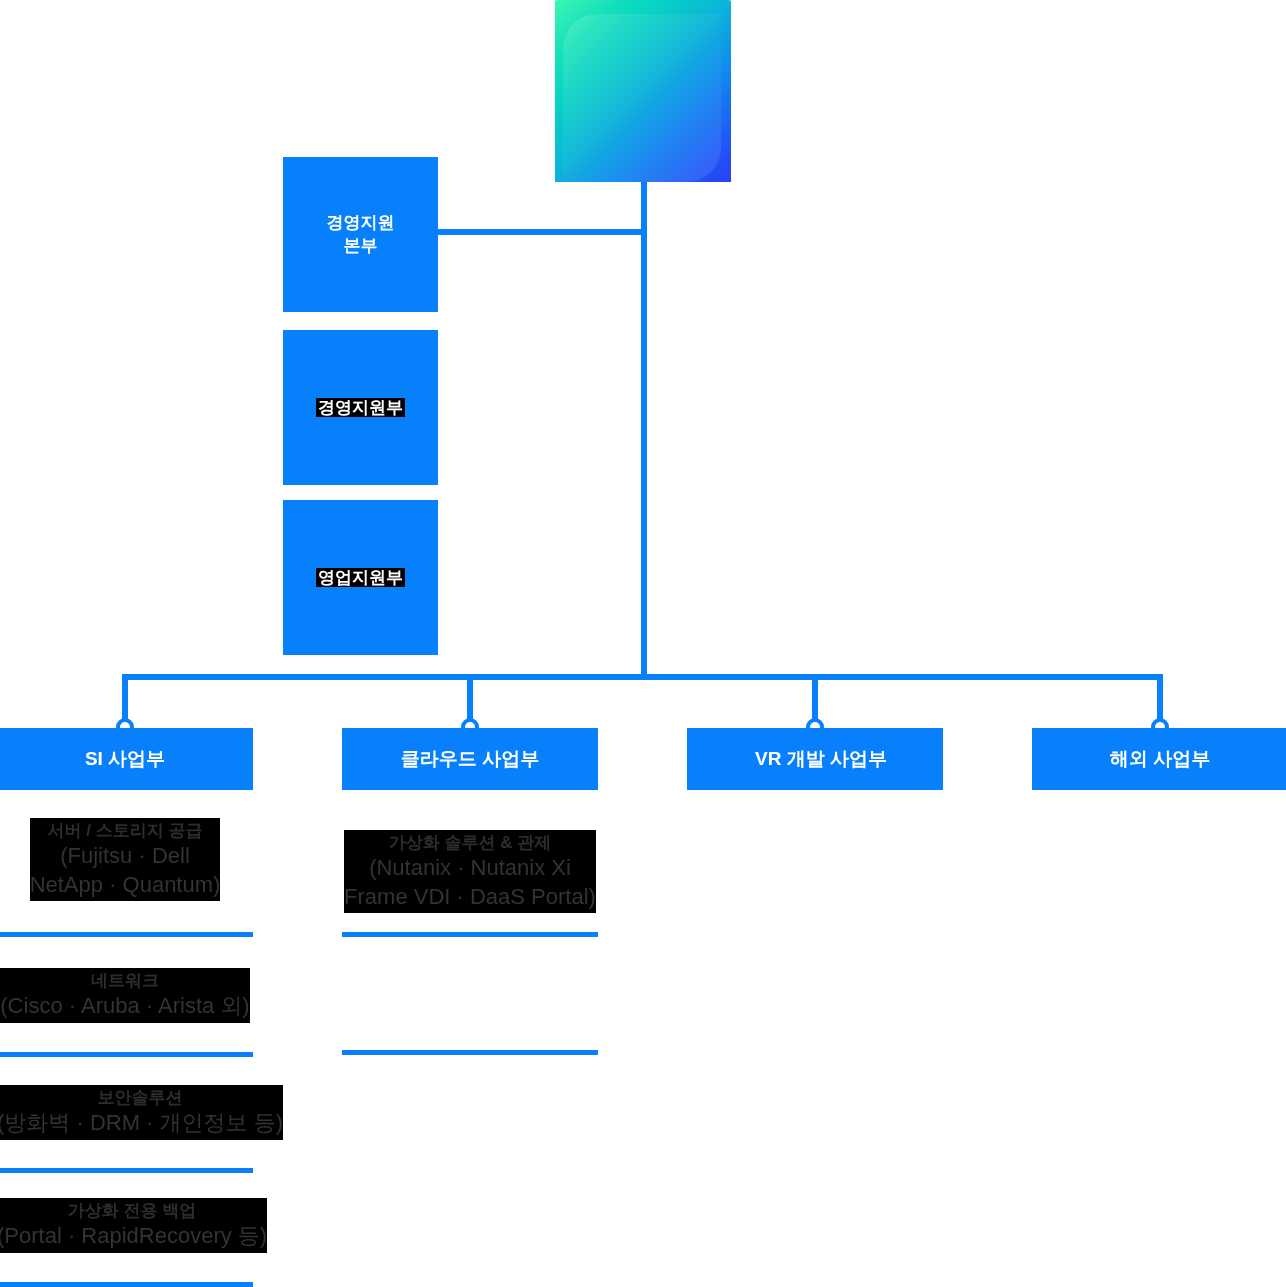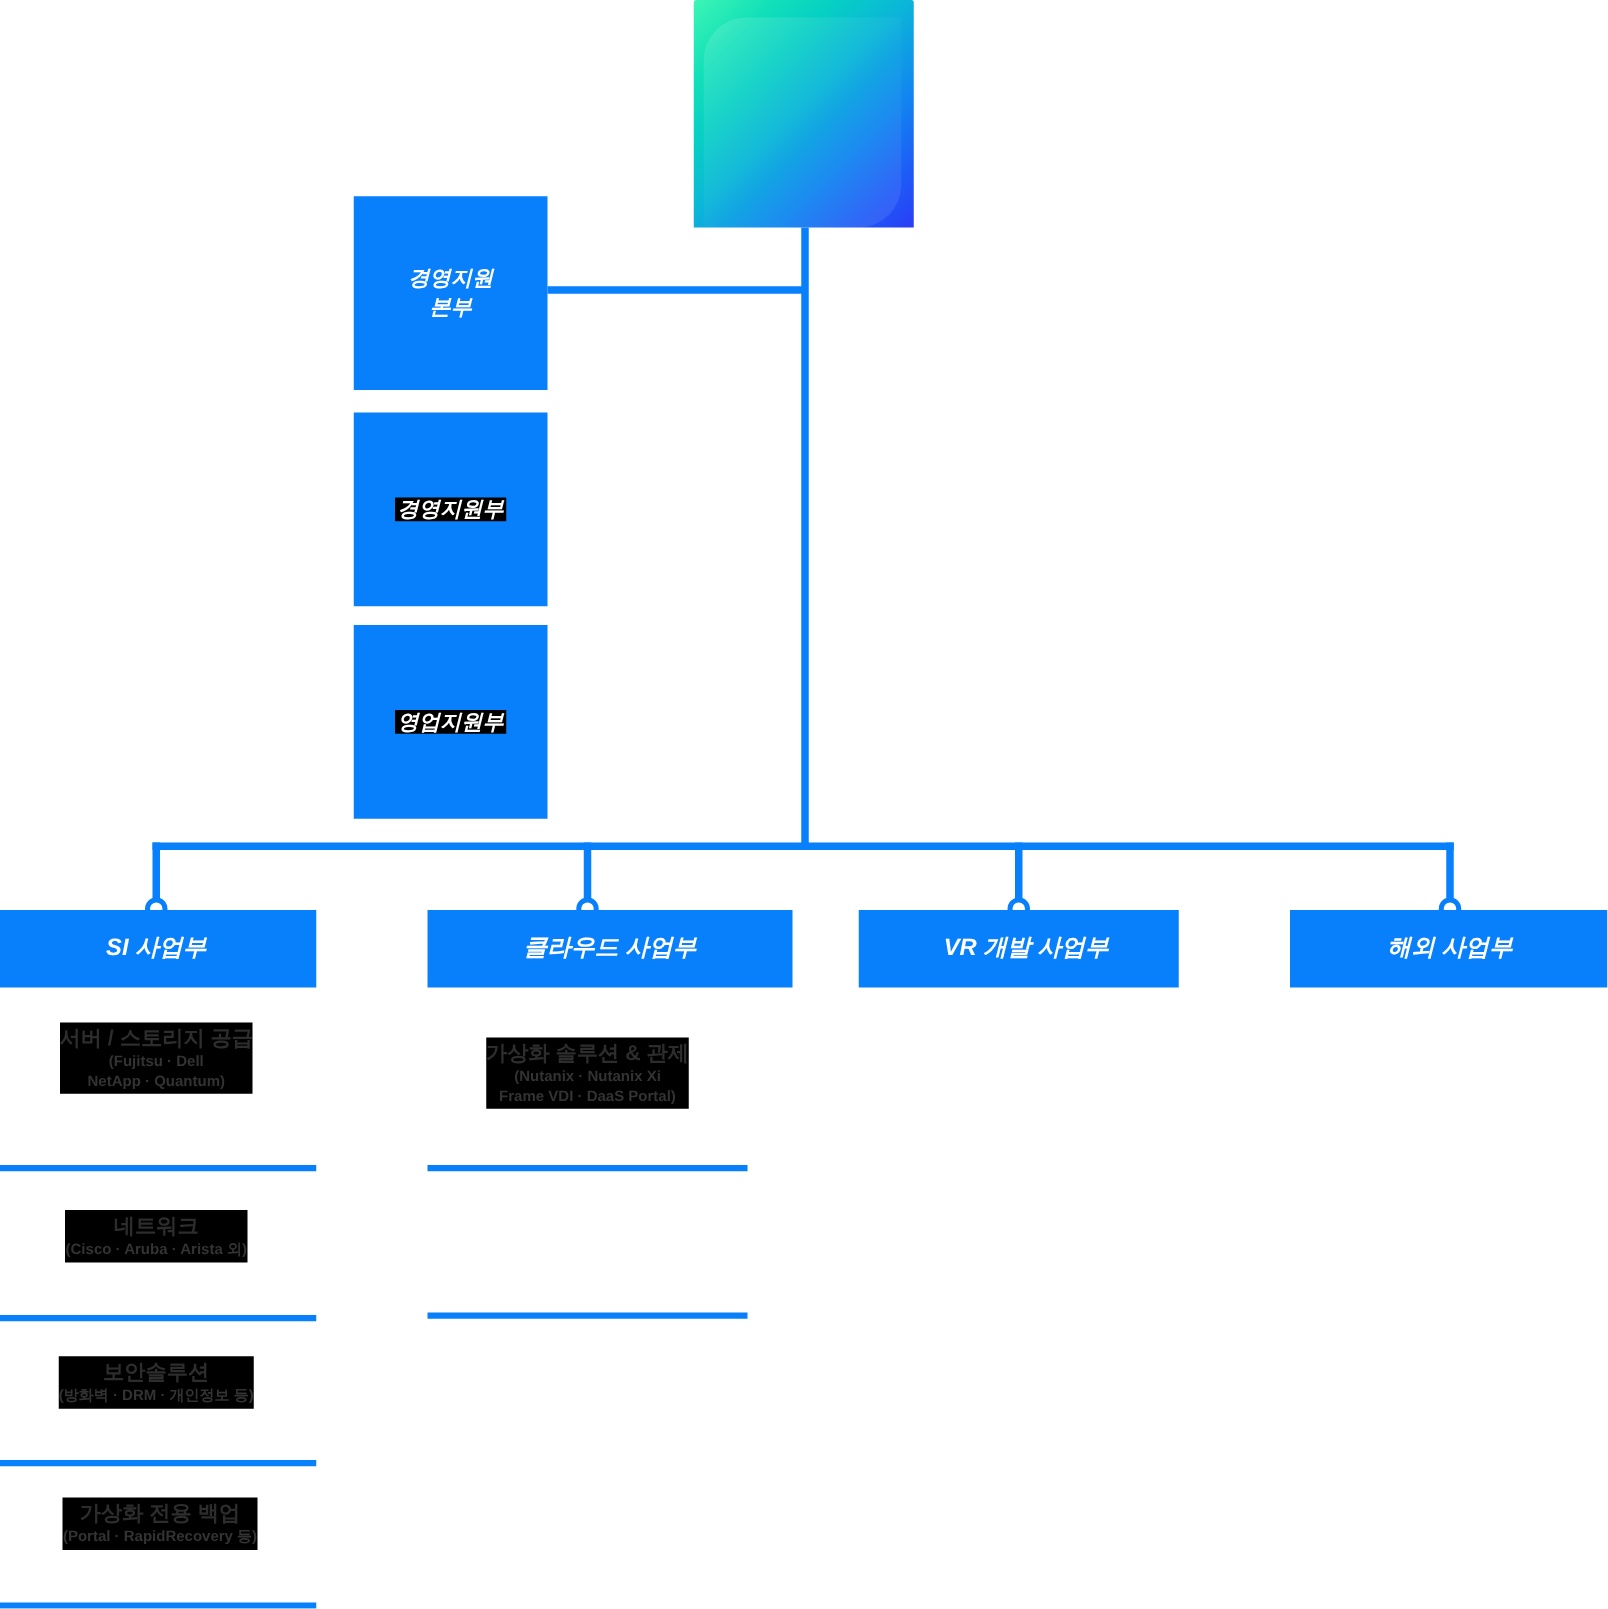--- a/index.html
+++ b/index.html
@@ -82,21 +82,20 @@
     position: absolute;
     background: #0880fb;
     color: #ffffff;
     display: flex;
     align-items: center;
     justify-content: center;
     text-align: center;
     font-weight: bold;
     line-height: 1.35;
     box-sizing: border-box;
-    font-style: italic;
   }
   .hq-box { font-size: 17px; }
 
   
   .masked-label {
     background: #000000;
     color: #ffffff;
     padding: 0 2px;
     display: inline-block;
     line-height: 1.15;
@@ -121,22 +120,22 @@
   .sub-title {
     display: block;
     color: #2d2d2d;
     font-size: 17px;
     font-weight: bold;
     white-space: nowrap;
   }
   .sub-desc {
     display: block;
     color: #333333;
-    font-size: 12px;
-    font-weight: bold;
+    font-size: 22px;
+    font-weight: normal;
     white-space: nowrap;
   }
   .sub-divider {
     position: absolute;
     height: 5px;
     background: #0880fb;
   }
 </style>
 </head>
 <body>
@@ -176,21 +175,21 @@
 
   <div class="node-dot" style="left:116px; top:718px;"></div>
   <div class="node-dot" style="left:461px; top:718px;"></div>
   <div class="node-dot" style="left:806px; top:718px;"></div>
   <div class="node-dot" style="left:1151px; top:718px;"></div>
 
   <div class="blue-box division-box" style="left:-3px; top:728px; width:256px;">
     <span>SI 사업부</span>
   </div>
 
-  <div class="blue-box division-box" style="left:342px; top:728px; width:292px;">
+  <div class="blue-box division-box" style="left:342px; top:728px; width:256px;">
     <span>클라우드 사업부</span>
   </div>
 
   <div class="blue-box division-box" style="left:687px; top:728px; width:256px;padding-left:12px;">
     <span>VR 개발 사업부</span>
   </div>
 
   <div class="blue-box division-box" style="left:1032px; top:728px; width:256px;">
     <span>해외 사업부</span>
   </div>

